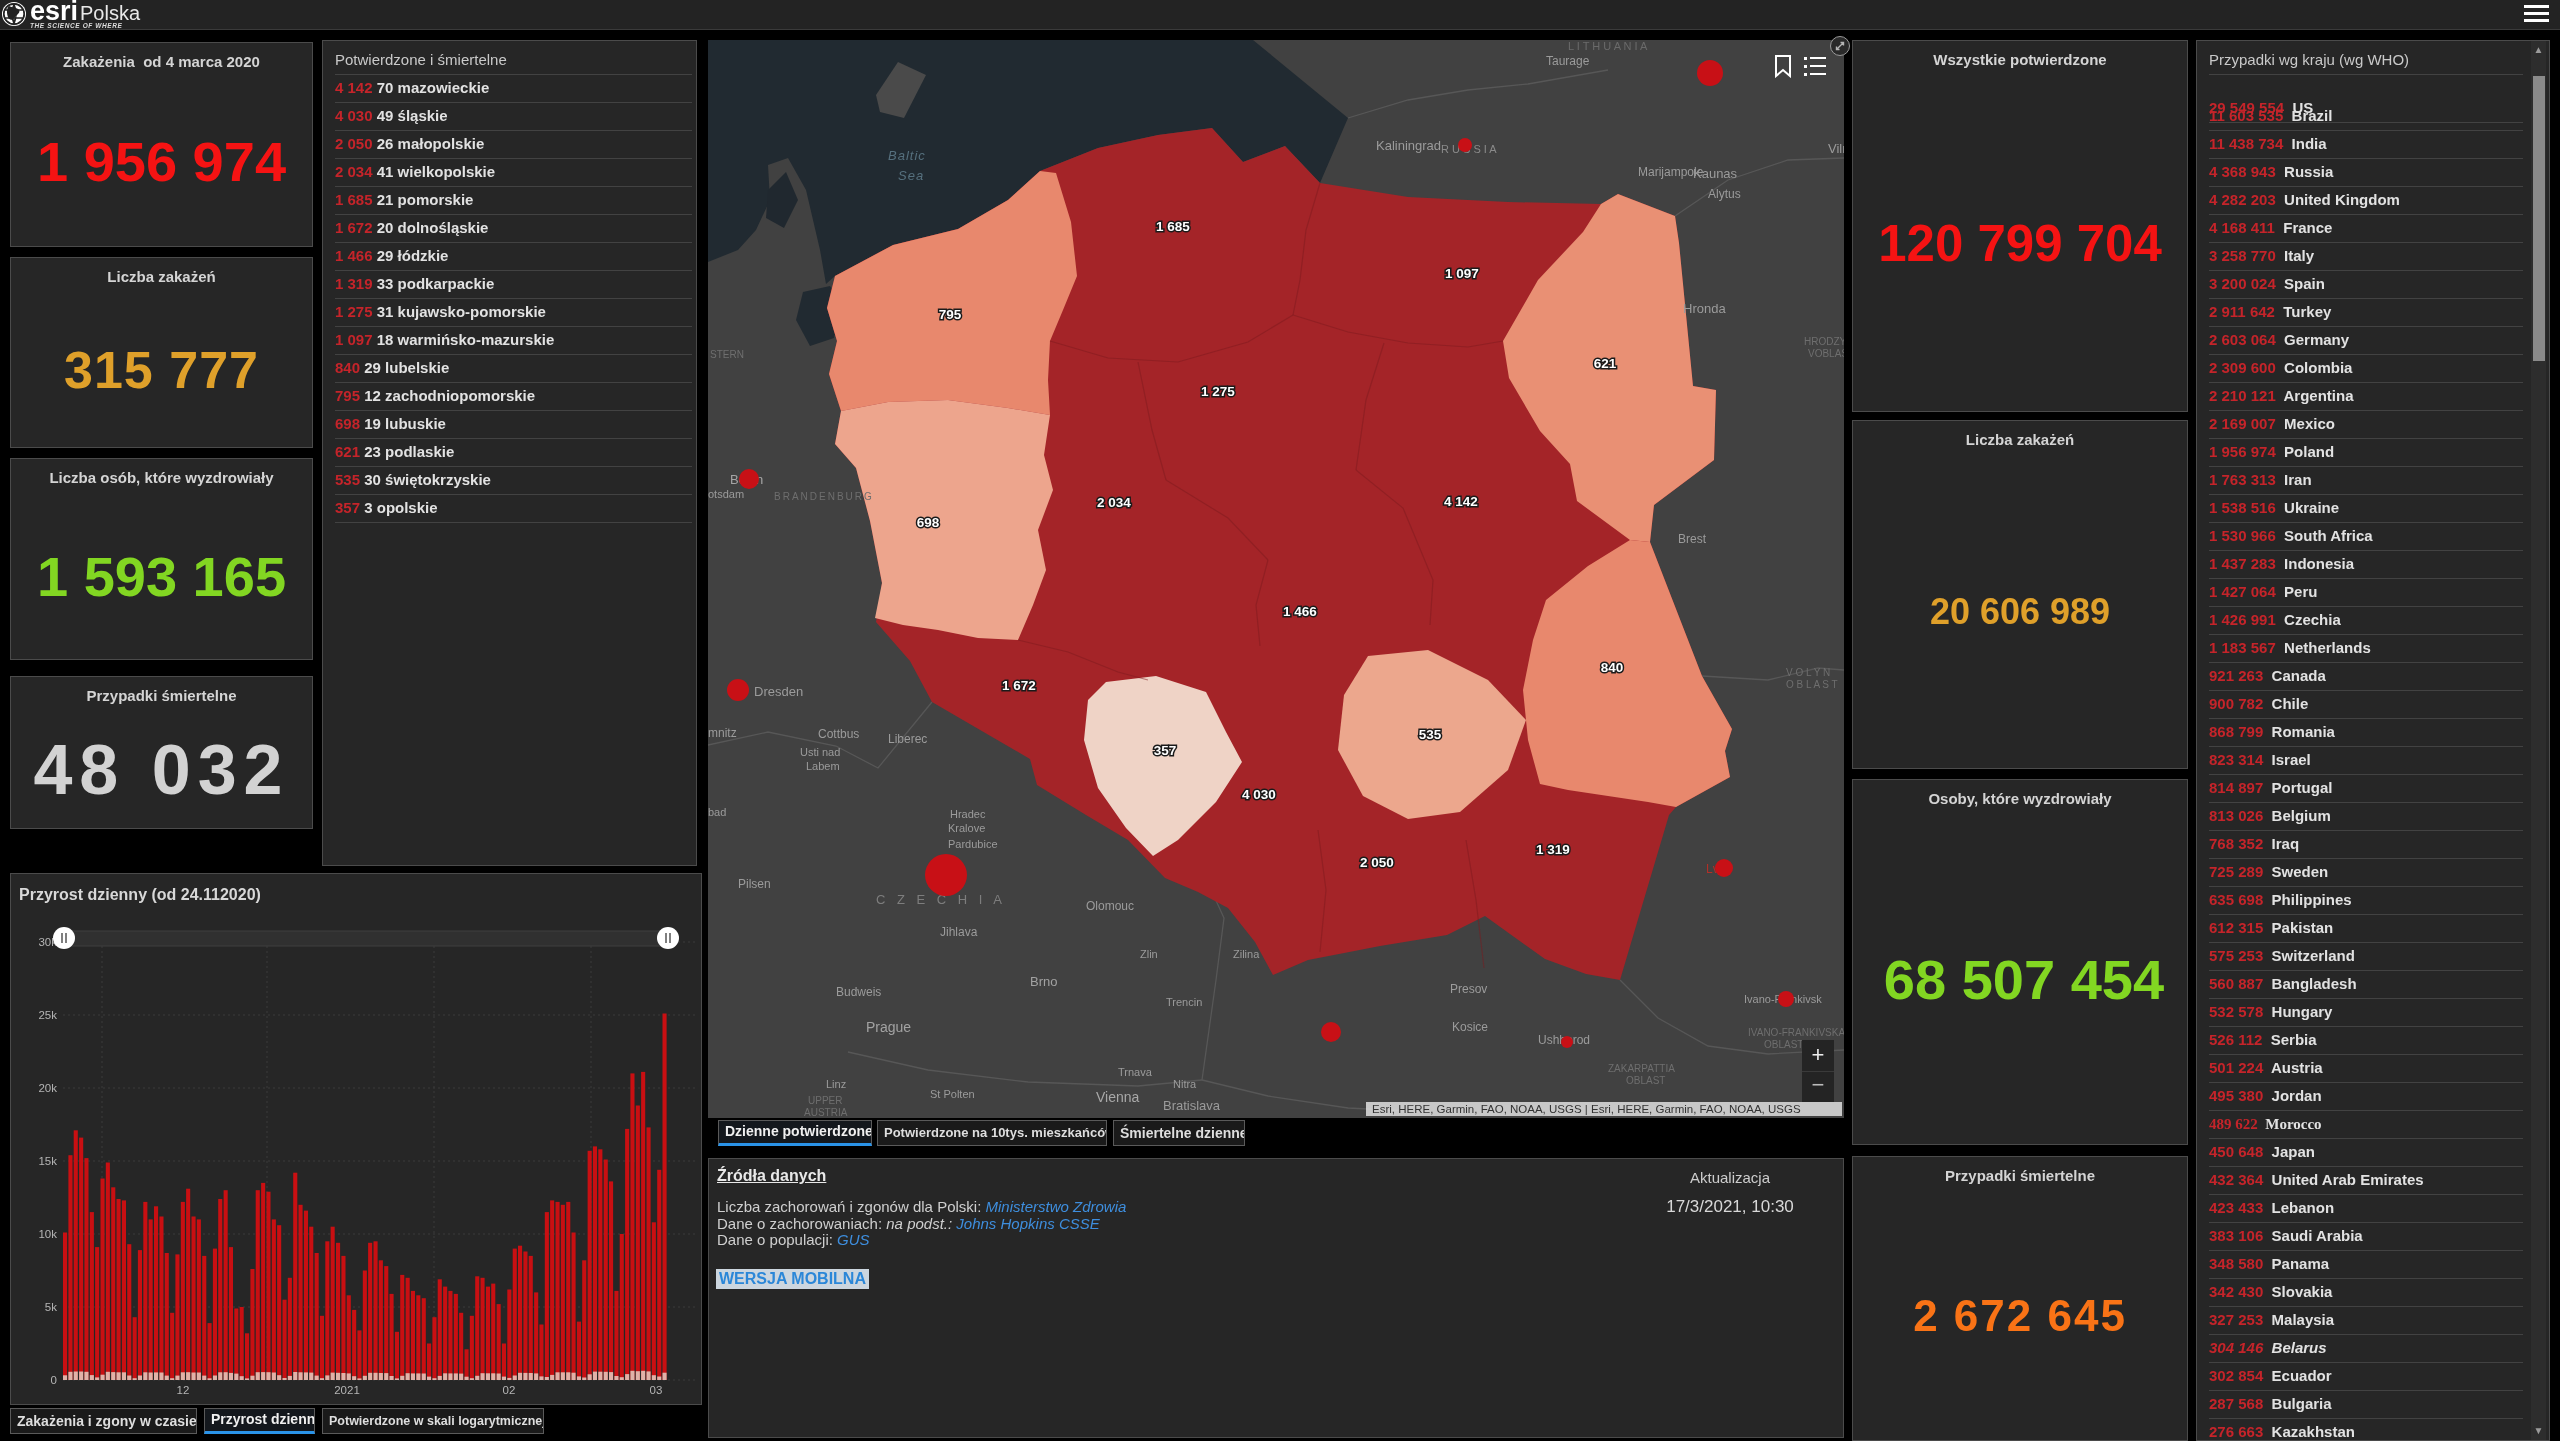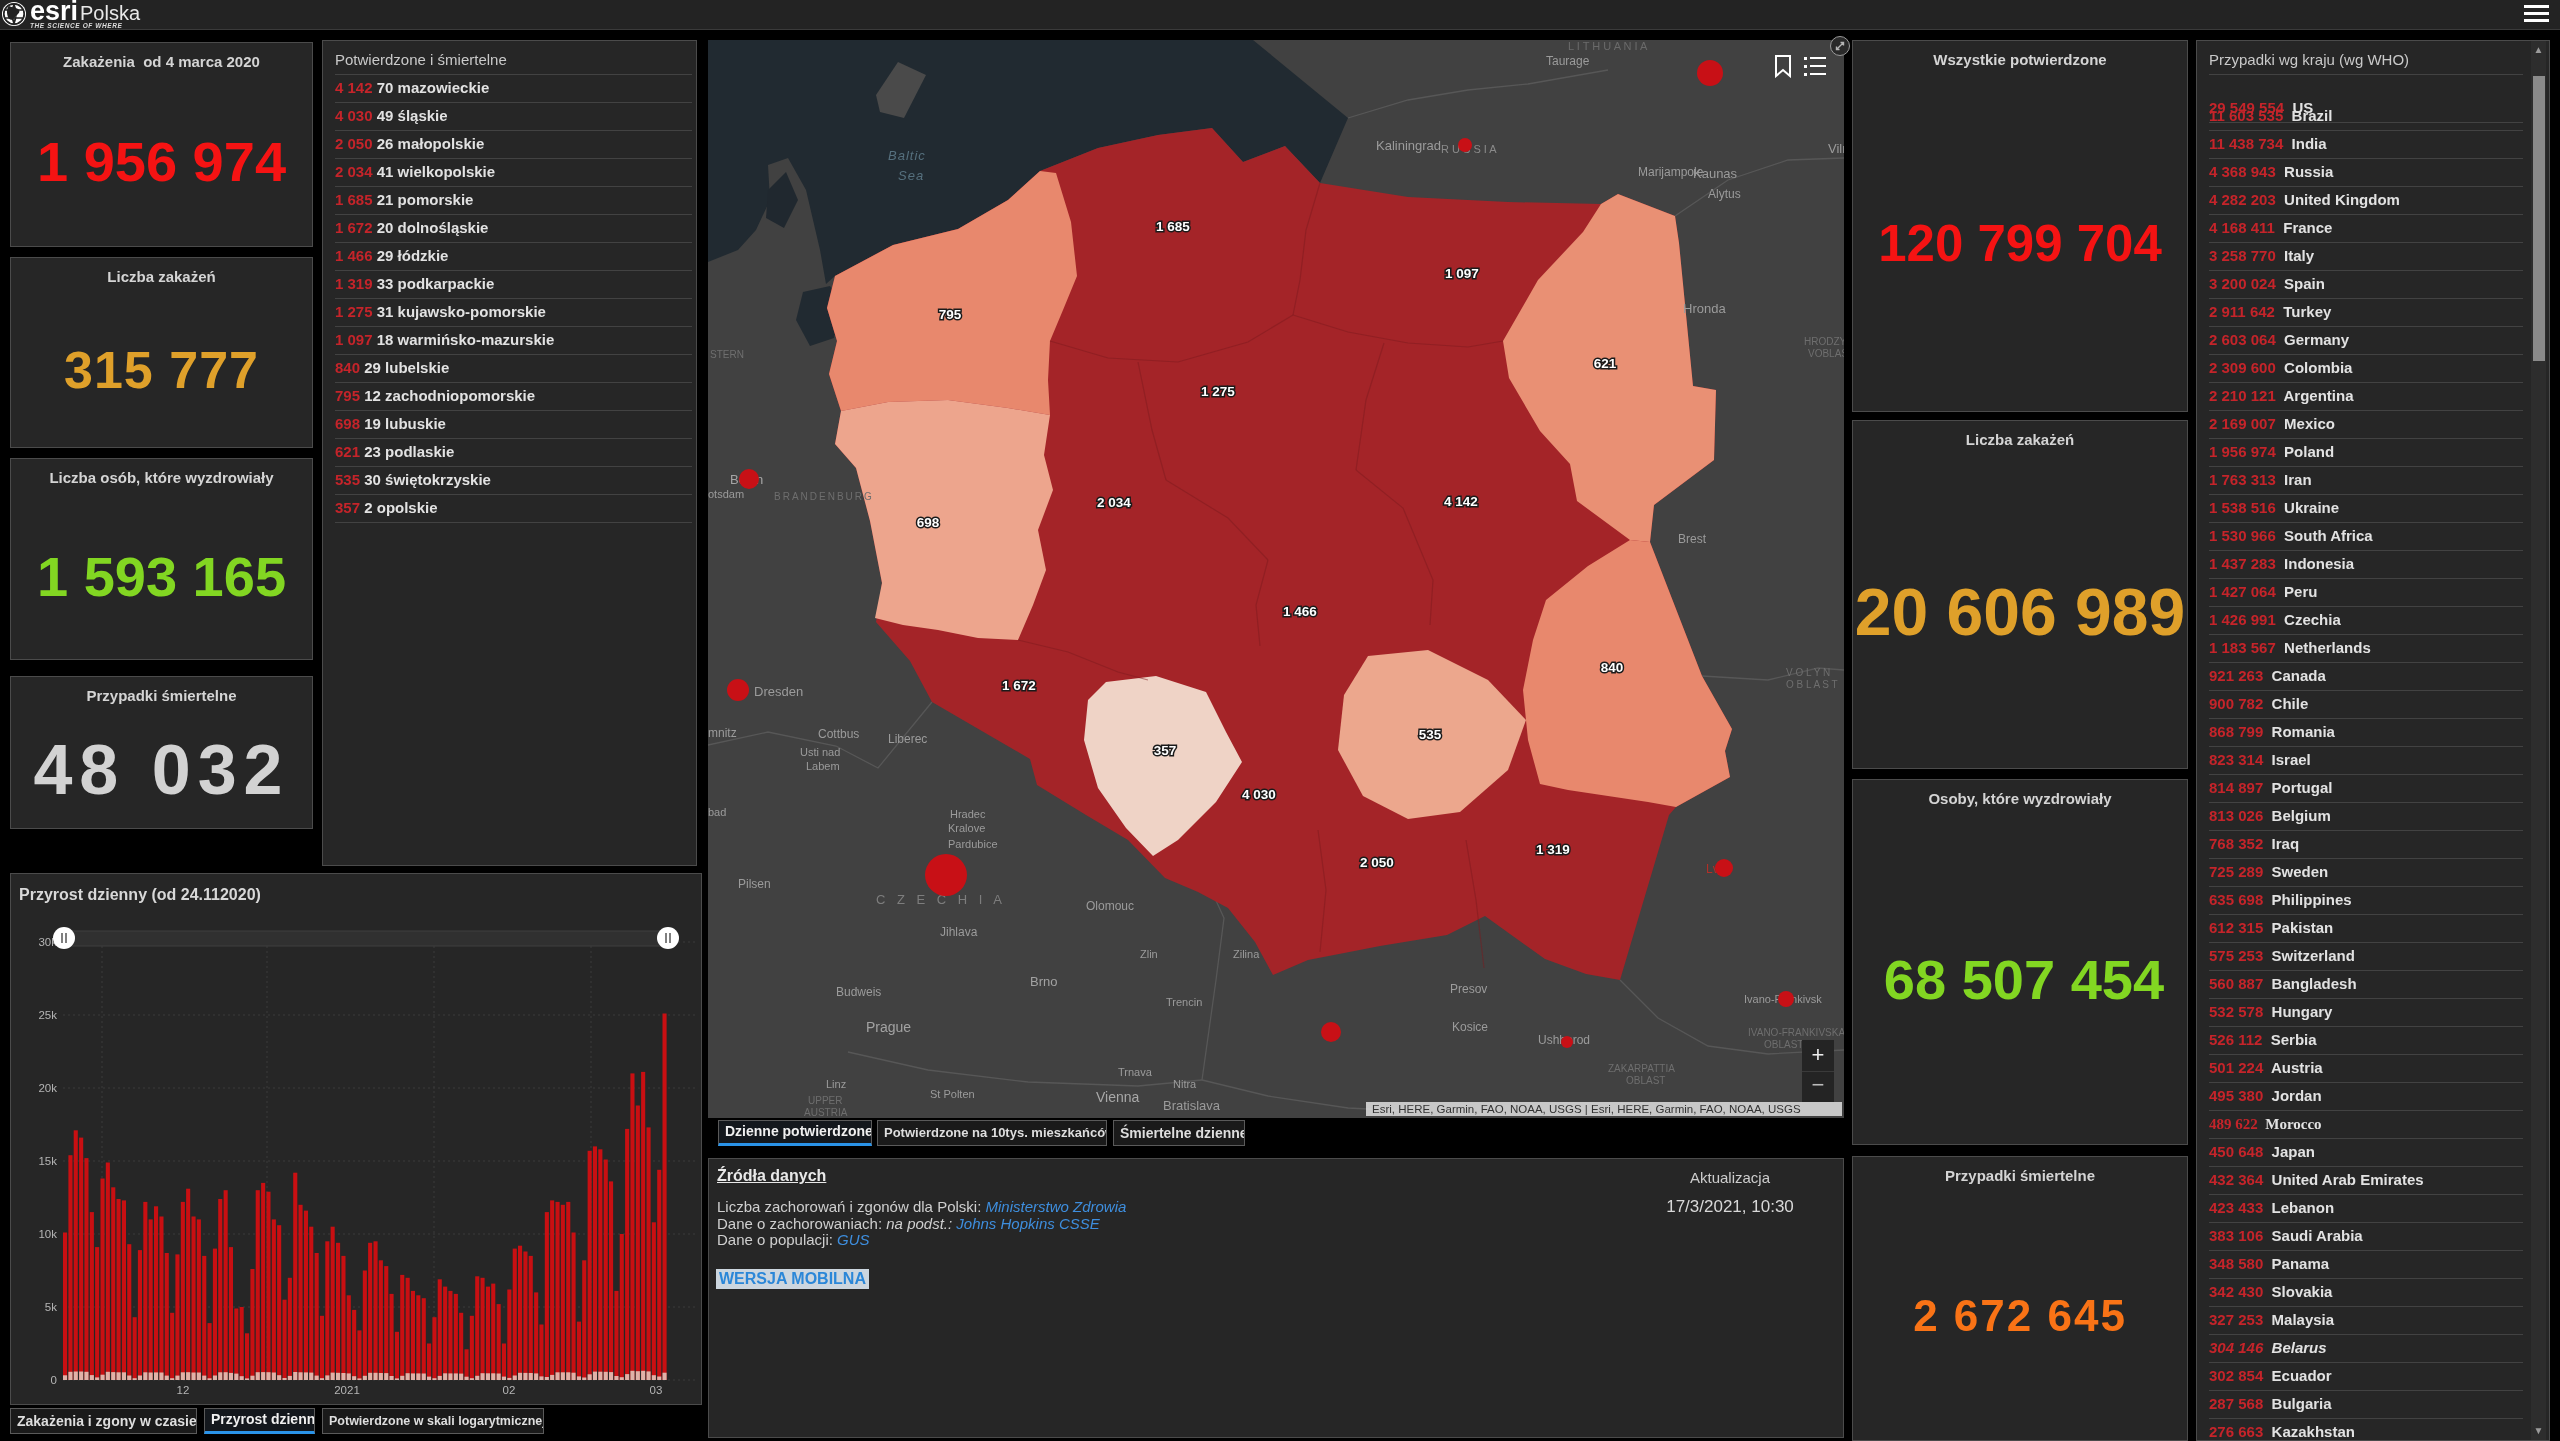--- a/index.html
+++ b/index.html
@@ -69,21 +69,21 @@
 <div class="row" style="top:173px;"><span class="rn">1 672</span> <span class="rl">20 dolnośląskie</span></div>
 <div class="row" style="top:201px;"><span class="rn">1 466</span> <span class="rl">29 łódzkie</span></div>
 <div class="row" style="top:229px;"><span class="rn">1 319</span> <span class="rl">33 podkarpackie</span></div>
 <div class="row" style="top:257px;"><span class="rn">1 275</span> <span class="rl">31 kujawsko-pomorskie</span></div>
 <div class="row" style="top:285px;"><span class="rn">1 097</span> <span class="rl">18 warmińsko-mazurskie</span></div>
 <div class="row" style="top:313px;"><span class="rn">840</span> <span class="rl">29 lubelskie</span></div>
 <div class="row" style="top:341px;"><span class="rn">795</span> <span class="rl">12 zachodniopomorskie</span></div>
 <div class="row" style="top:369px;"><span class="rn">698</span> <span class="rl">19 lubuskie</span></div>
 <div class="row" style="top:397px;"><span class="rn">621</span> <span class="rl">23 podlaskie</span></div>
 <div class="row" style="top:425px;"><span class="rn">535</span> <span class="rl">30 świętokrzyskie</span></div>
-<div class="row" style="top:453px;"><span class="rn">357</span> <span class="rl">2 opolskie</span></div>
+<div class="row" style="top:453px;"><span class="rn">357</span> <span class="rl">3 opolskie</span></div>
 </div>
 <div class="panel" style="left:10px;top:873px;width:692px;height:532px;">
 <div style="color:#d8d8d8;font-size:16px;font-weight:bold;padding:12px 0 0 8px;">Przyrost dzienny (od 24.112020)</div>
 <svg width="690" height="530" viewBox="0 0 690 530" style="position:absolute;left:0;top:0;">
       <line x1="52" y1="506" x2="684" y2="506" stroke="#3a3a3a" stroke-width="1" stroke-dasharray="2,3"></line>
       <line x1="52" y1="433" x2="684" y2="433" stroke="#3a3a3a" stroke-width="1" stroke-dasharray="2,3"></line>
       <line x1="52" y1="360" x2="684" y2="360" stroke="#3a3a3a" stroke-width="1" stroke-dasharray="2,3"></line>
       <line x1="52" y1="287" x2="684" y2="287" stroke="#3a3a3a" stroke-width="1" stroke-dasharray="2,3"></line>
       <line x1="52" y1="214" x2="684" y2="214" stroke="#3a3a3a" stroke-width="1" stroke-dasharray="2,3"></line>
       <line x1="52" y1="141" x2="684" y2="141" stroke="#3a3a3a" stroke-width="1" stroke-dasharray="2,3"></line>
@@ -488,21 +488,21 @@
 </div>
 <div class="panel" style="left:1852px;top:40px;width:336px;height:372px;">
 <div class="ptitle">Wszystkie potwierdzone</div>
 <div class="pwrap" style="top:34px;bottom:0;">
       <span class="val" style="color:#f51313;font-size:51px;letter-spacing:0px;font-weight:bold;">120 799 704</span>
     </div>
 </div>
 <div class="panel" style="left:1852px;top:420px;width:336px;height:349px;">
 <div class="ptitle">Liczba zakażeń</div>
 <div class="pwrap" style="top:34px;bottom:0;">
-      <span class="val" style="color:#dfa02a;font-size:66px;letter-spacing:0px;font-weight:bold;">20 606 989</span>
+      <span class="val" style="color:#dfa02a;font-size:36px;letter-spacing:0px;font-weight:bold;">20 606 989</span>
     </div>
 </div>
 <div class="panel" style="left:1852px;top:779px;width:336px;height:366px;">
 <div class="ptitle">Osoby, które wyzdrowiały</div>
 <div class="pwrap" style="top:34px;bottom:0;padding-left:8px;">
       <span class="val" style="color:#82d622;font-size:56px;letter-spacing:0px;font-weight:bold;">68 507 454</span>
     </div>
 </div>
 <div class="panel" style="left:1852px;top:1156px;width:336px;height:285px;">
 <div class="ptitle">Przypadki śmiertelne</div>

